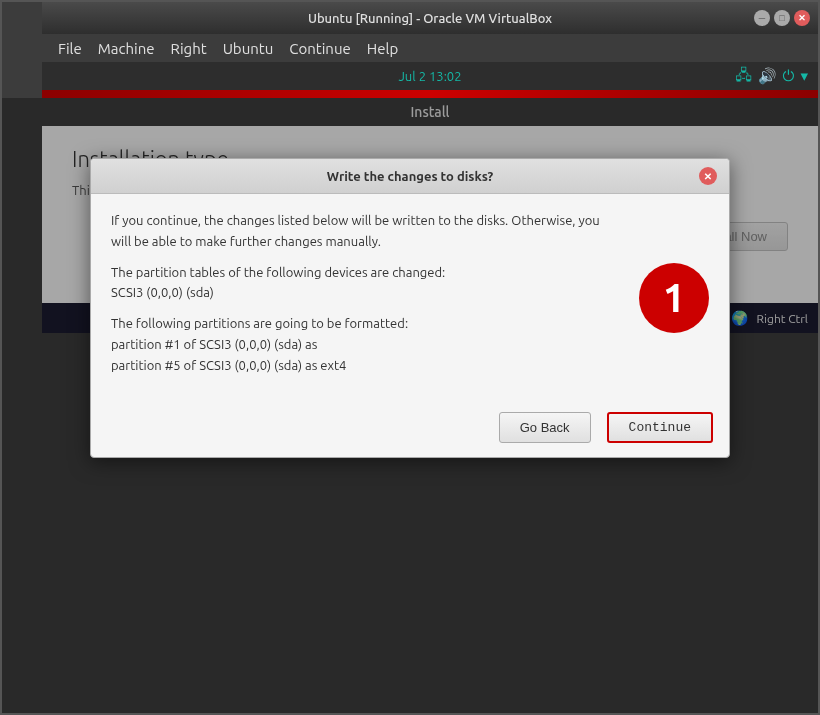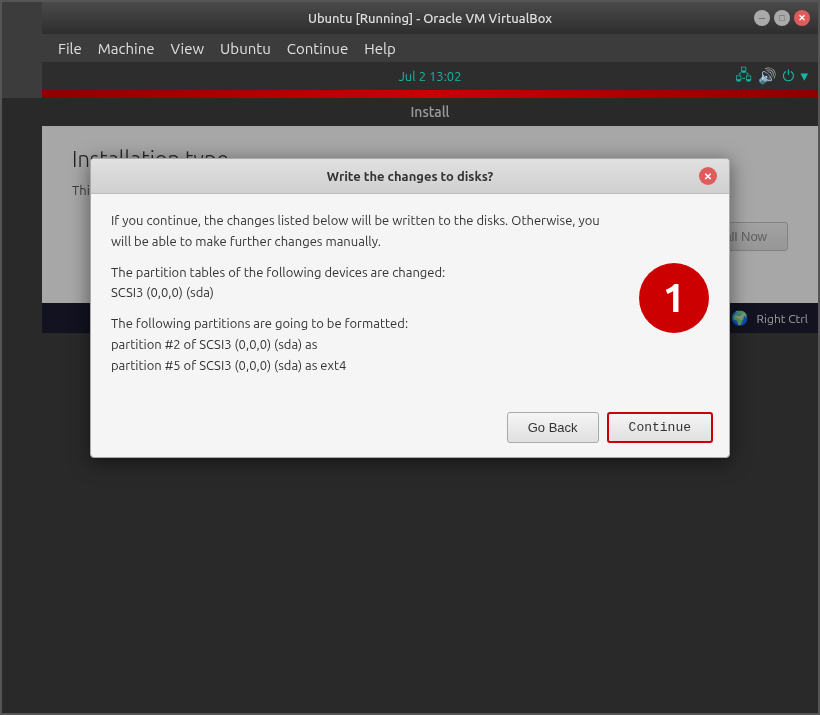--- a/index.html
+++ b/index.html
@@ -193,21 +193,21 @@
       font-size: 40px;
       font-weight: bold;
       flex-shrink: 0;
       align-self: center;
     }
 
     .dialog-footer {
       display: flex;
       justify-content: flex-end;
       padding: 10px 16px 14px;
-      gap: 8px;
+      gap: 16px;
     }
 
     .btn {
       padding: 6px 20px;
       font-size: 13px;
       border-radius: 3px;
       cursor: pointer;
       border: 1px solid #aaa;
       background: linear-gradient(to bottom, #f5f5f5, #e0e0e0);
       color: #333;
@@ -292,21 +292,21 @@
     <div class="title-bar-controls">
       <button class="tb-btn tb-minimize">─</button>
       <button class="tb-btn tb-restore">□</button>
       <button class="tb-btn tb-close">✕</button>
     </div>
   </div>
 
   <div class="menu-bar">
     <div class="menu-item">File</div>
     <div class="menu-item">Machine</div>
-    <div class="menu-item">View</div>
+    <div class="menu-item">Right</div>
     <div class="menu-item">Ubuntu</div>
     <div class="menu-item">Continue</div>
     <div class="menu-item">Help</div>
   </div>
 
   <div class="status-bar">
     <span>Jul 2  13:02</span>
     <div class="status-icons">
       <span>🖧</span>
       <span>🔊</span>
@@ -337,21 +337,21 @@
 
       <div class="dialog-body">
         <div class="dialog-text">
           <p>If you continue, the changes listed below will be written to the disks. Otherwise, you will be able to make further changes manually.</p>
           <p>
             <span>The partition tables of the following devices are changed:</span><br>
             <span>SCSI3 (0,0,0) (sda)</span>
           </p>
           <p>
             <span>The following partitions are going to be formatted:</span><br>
-            <span>partition #2 of SCSI3 (0,0,0) (sda) as</span><br>
+            <span>partition #1 of SCSI3 (0,0,0) (sda) as</span><br>
             <span>partition #5 of SCSI3 (0,0,0) (sda) as ext4</span>
           </p>
         </div>
         <div class="dialog-number">1</div>
       </div>
 
       <div class="dialog-footer">
         <button class="btn">Go Back</button>
         <button class="btn btn-continue">Continue</button>
       </div>

